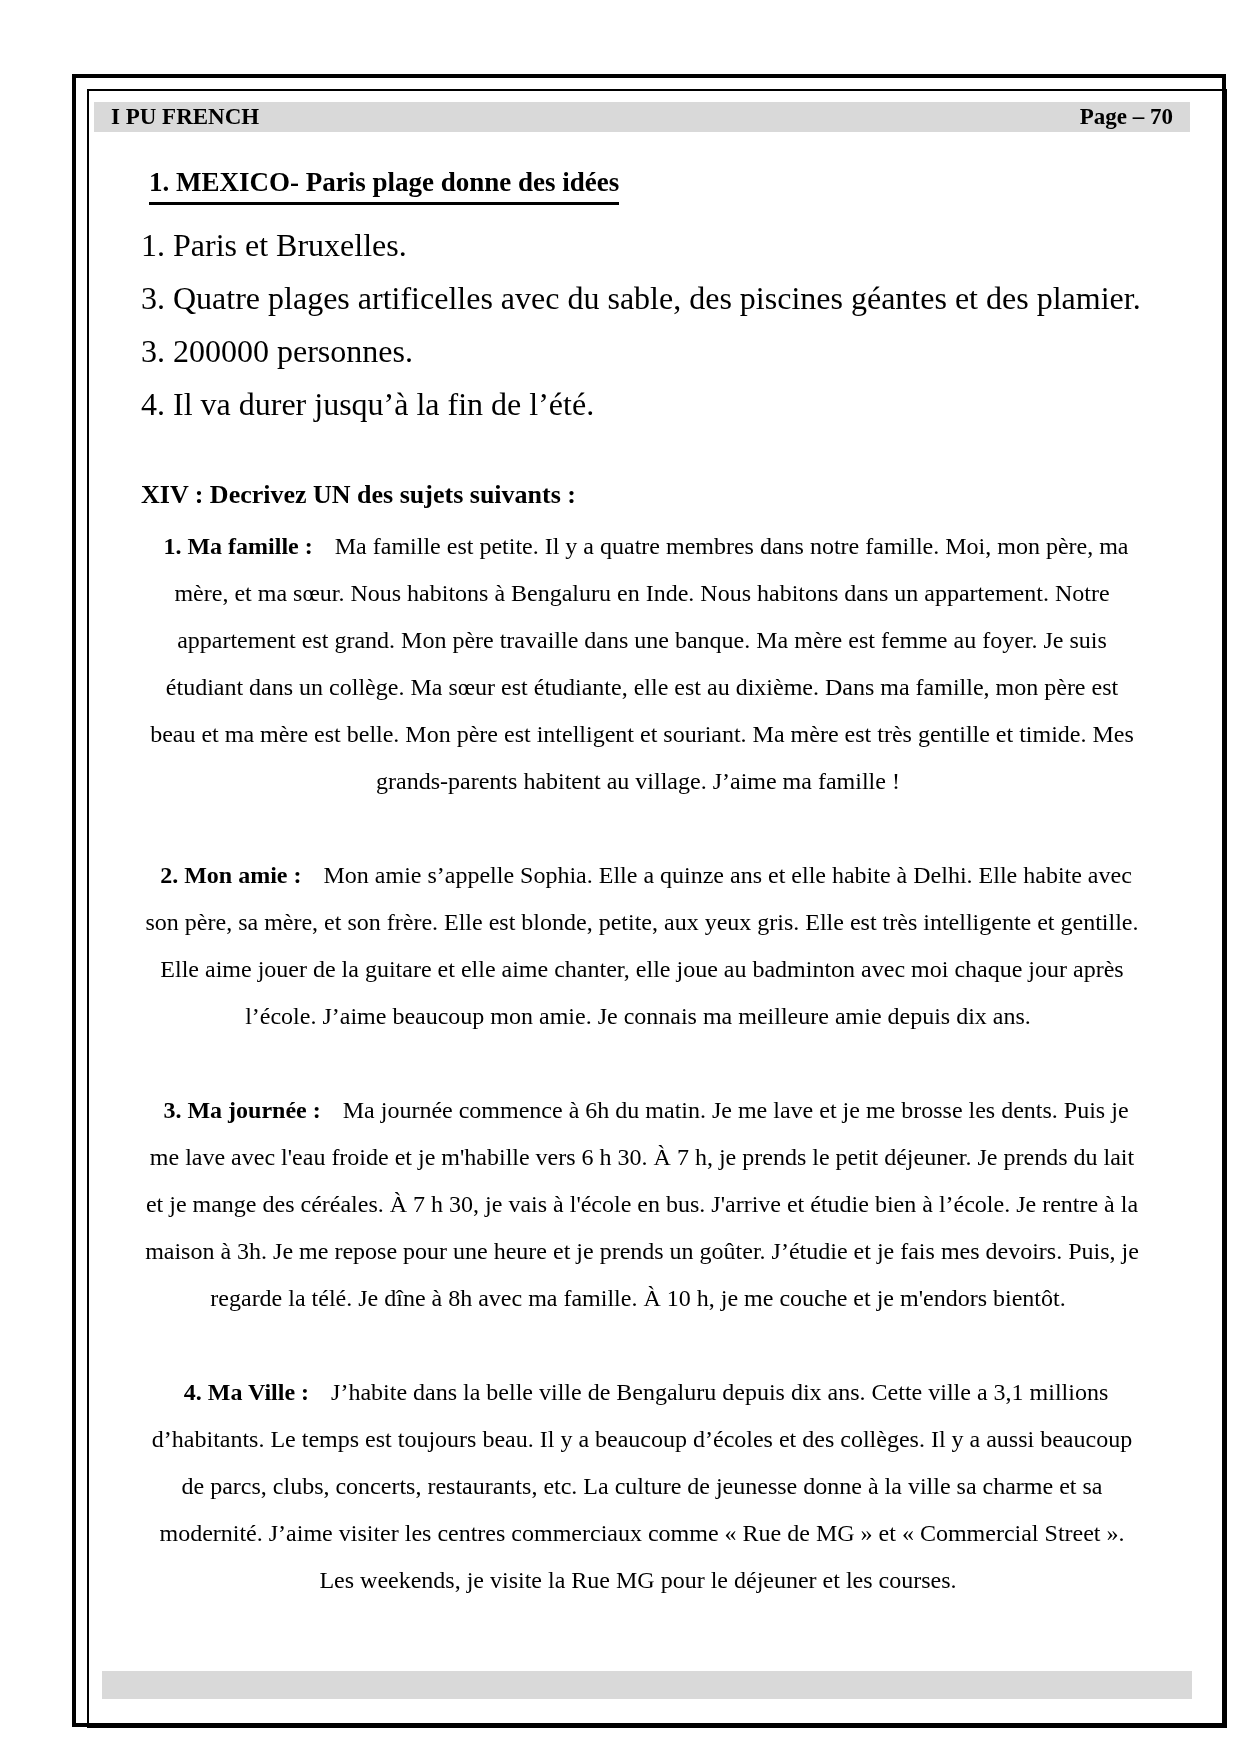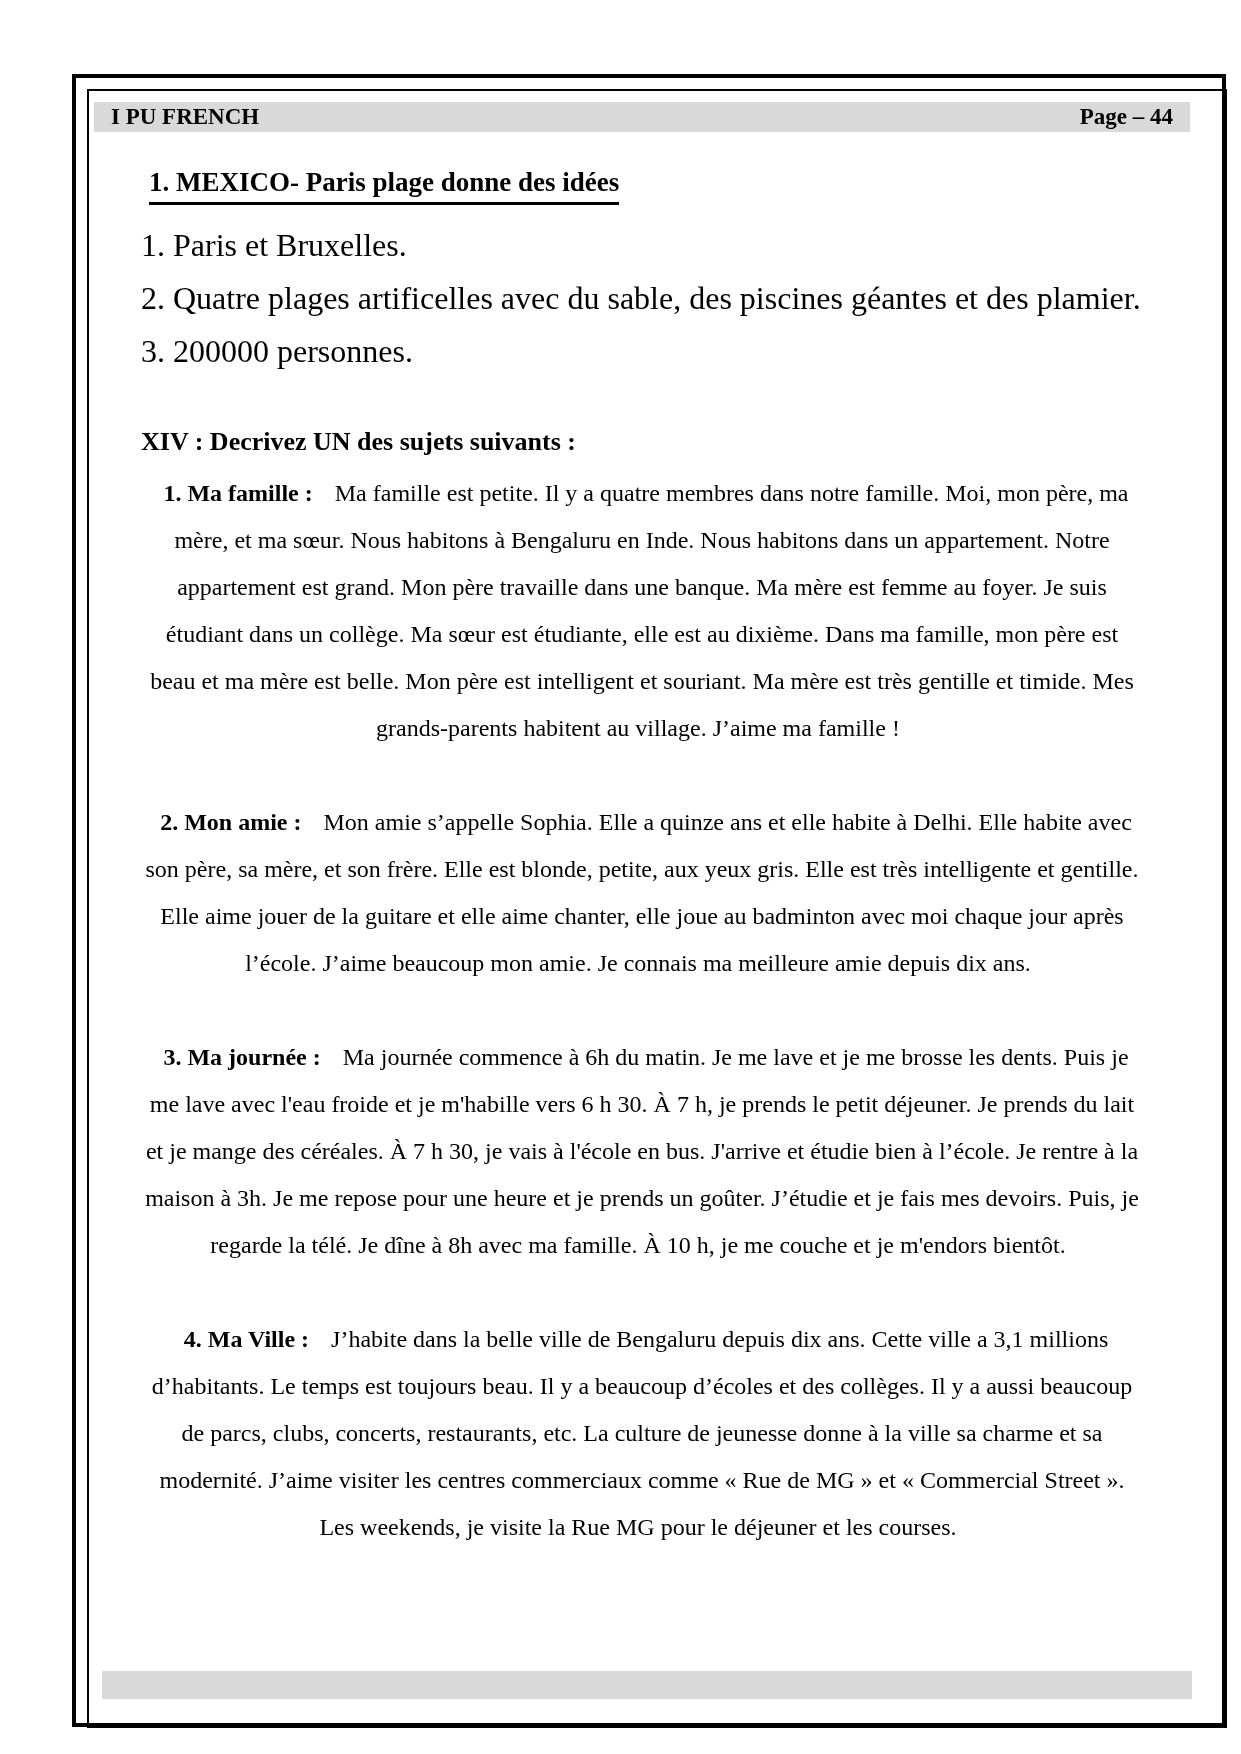--- a/index.html
+++ b/index.html
@@ -48,30 +48,31 @@
   }
 </style>
 </head>
 <body>
 
 <div class="frame-outer">
   <div class="frame-inner">
 
     <div class="header-bar">
       <span>I PU FRENCH</span>
-      <span>Page – 44</span>
+      <span>Page – 70</span>
     </div>
 
     <div class="content">
 
       <h1 class="title"><span class="underline-wrap">1. MEXICO-  Paris plage donne des idées</span></h1>
 
       <p class="answer">1. Paris et Bruxelles.</p>
-      <p class="answer">2. Quatre plages artificelles avec du sable, des piscines géantes et des plamier.</p>
+      <p class="answer">3. Quatre plages artificelles avec du sable, des piscines géantes et des plamier.</p>
       <p class="answer">3. 200000 personnes.</p>
+      <p class="answer">4. Il va durer jusqu’à la fin de l’été.</p>
 
       <h2 class="section-heading">XIV : Decrivez UN des sujets suivants :</h2>
 
       <p class="essay"><strong class="essay-label">1. Ma famille :</strong> <span>Ma famille est petite. Il y a quatre membres dans notre famille. Moi, mon père, ma mère, et ma sœur. Nous habitons à Bengaluru en Inde. Nous habitons dans un appartement. Notre appartement est grand. Mon père travaille dans une banque. Ma mère est femme au foyer. Je suis étudiant dans un collège. Ma sœur est étudiante, elle est au dixième. Dans ma famille, mon père est beau et ma mère est belle. Mon père est intelligent et souriant. Ma mère est très gentille et timide. Mes grands-parents habitent au village. J’aime ma famille !</span></p>
 
       <p class="essay"><strong class="essay-label">2. Mon amie :</strong> <span>Mon amie s’appelle Sophia. Elle a quinze ans et elle habite à Delhi. Elle habite avec son père, sa mère, et son frère. Elle est blonde, petite, aux yeux gris. Elle est très intelligente et gentille. Elle aime jouer de la guitare et elle aime chanter, elle joue au badminton avec moi chaque jour après l’école. J’aime beaucoup mon amie. Je connais ma meilleure amie depuis dix ans.</span></p>
 
       <p class="essay"><strong class="essay-label">3. Ma journée :</strong> <span>Ma journée commence à 6h du matin. Je me lave et je me brosse les dents. Puis je me lave avec l'eau froide et je m'habille vers 6 h 30. À 7 h, je prends le petit déjeuner. Je prends du lait et je mange des céréales. À 7 h 30, je vais à l'école en bus. J'arrive et étudie bien à l’école. Je rentre à la maison à 3h. Je me repose pour une heure et je prends un goûter. J’étudie et je fais mes devoirs. Puis, je regarde la télé. Je dîne à 8h avec ma famille. À 10 h, je me couche et je m'endors bientôt.</span></p>
 
       <p class="essay"><strong class="essay-label">4. Ma Ville :</strong> <span>J’habite dans la belle ville de Bengaluru depuis dix ans. Cette ville a 3,1 millions d’habitants. Le temps est toujours beau. Il y a beaucoup d’écoles et des collèges. Il y a aussi beaucoup de parcs, clubs, concerts, restaurants, etc. La culture de jeunesse donne à la ville sa charme et sa modernité. J’aime visiter les centres commerciaux comme « Rue de MG » et « Commercial Street ». Les weekends, je visite la Rue MG pour le déjeuner et les courses.</span></p>

